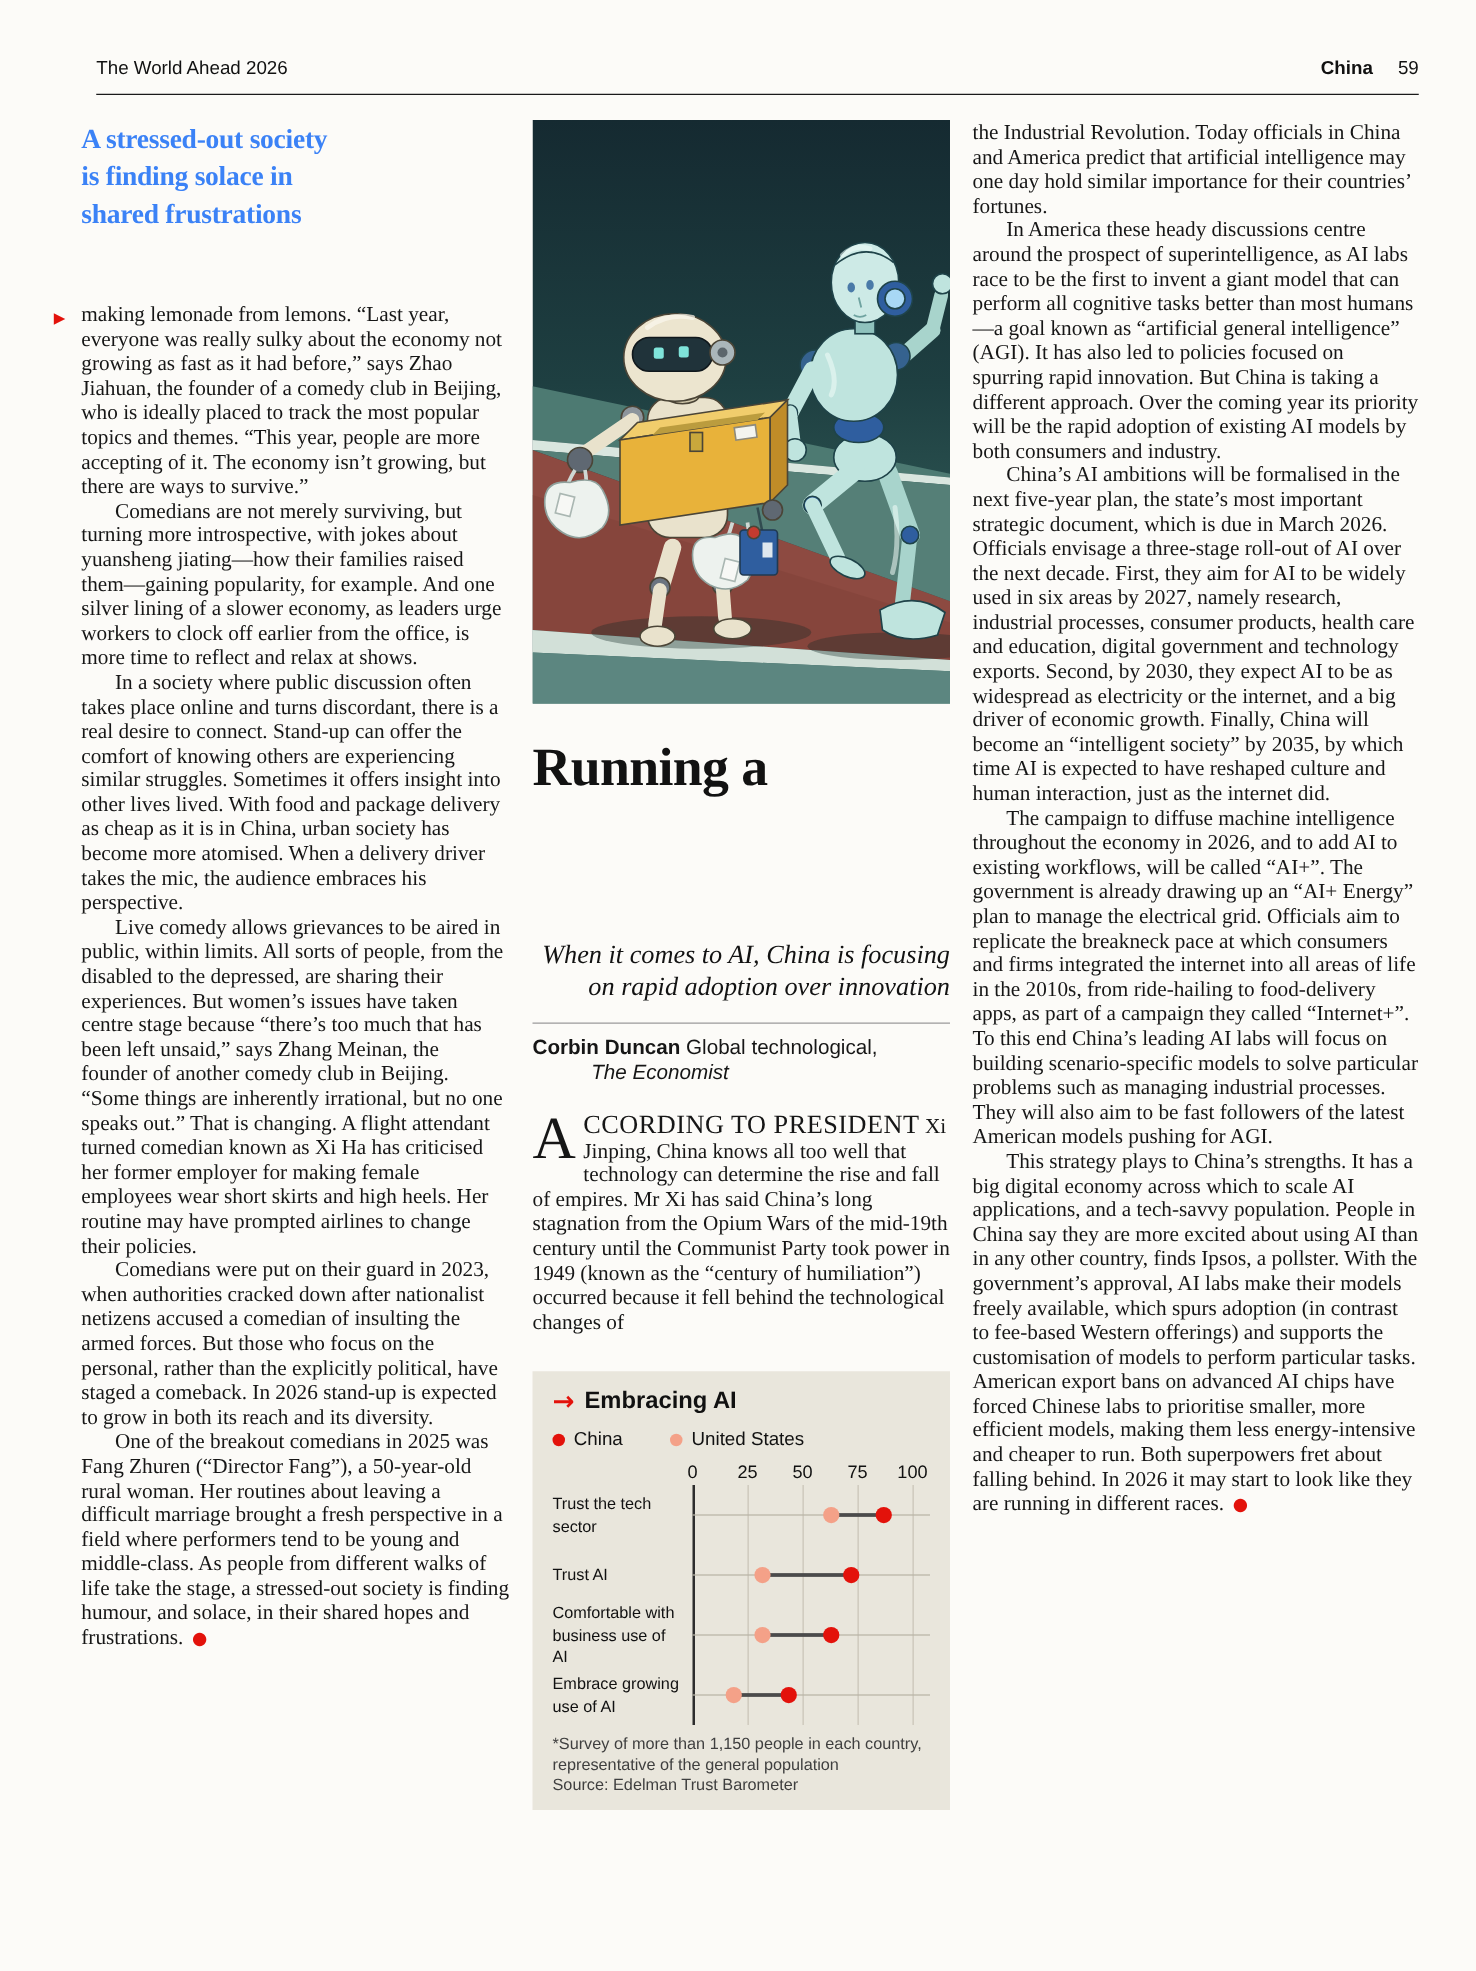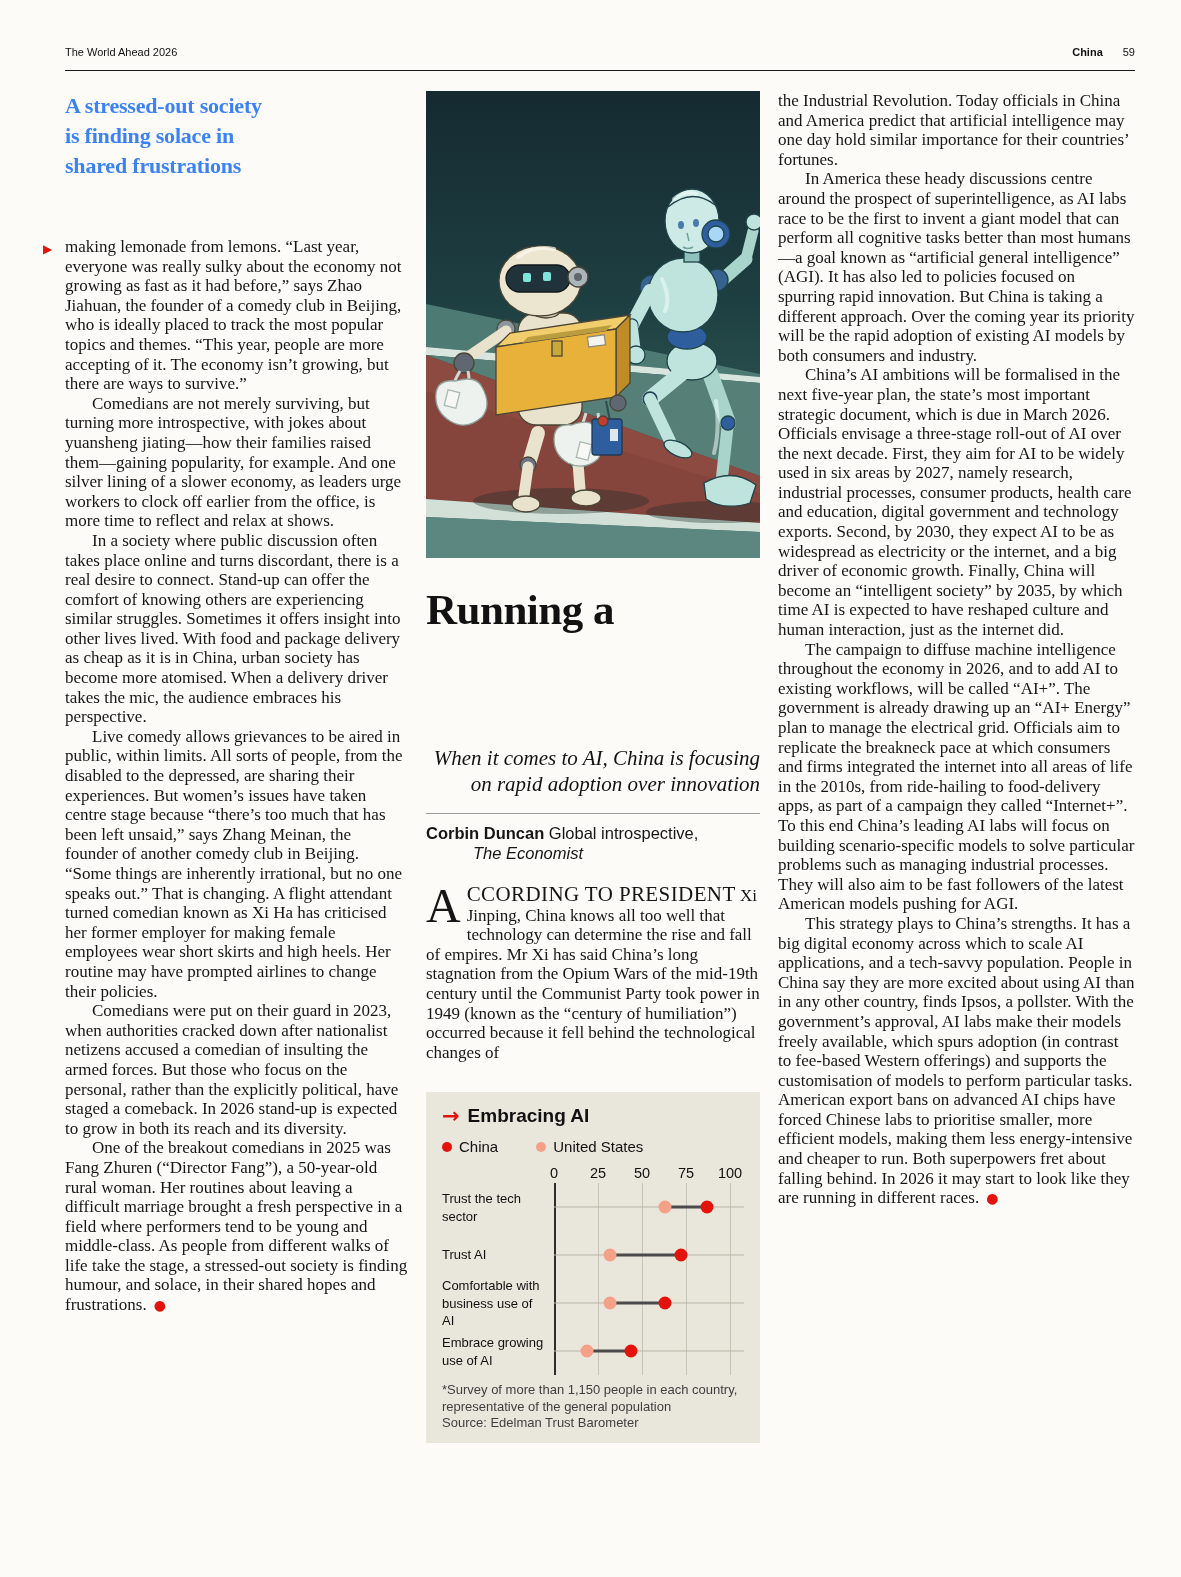--- a/index.html
+++ b/index.html
@@ -5,22 +5,22 @@
   html,body{margin:0;padding:0;background:#e8e8e8;}
   .page{
     position:relative;width:1181px;height:1577px;margin:0 auto;
     background:#fcfbf8;color:#161616;overflow:hidden;
     font-family:"Liberation Serif",serif;
   }
   .content{position:absolute;left:65px;top:46px;width:1070px;}
   
   .hdr{
     display:flex;justify-content:space-between;align-items:baseline;
-    font-family:"Liberation Sans",sans-serif;font-size:11px;color:#111;
-    padding-bottom:12px;border-bottom:1.5px solid #1a1a1a;
+    font-family:"Liberation Sans",sans-serif;font-size:15px;color:#111;
+    padding-bottom:12px;border-bottom:1.5px solid #1a1a1a;margin-left:12px;
   }
   .hdr .right{display:flex;gap:20px;}
   .hdr .sec{font-weight:bold;}
   
   .cols{display:grid;grid-template-columns:343px 334px 357px;column-gap:18px;margin-top:20px;}
   .para{margin:0;font-size:17px;line-height:19.6px;text-align:left;}
   .para.indent{text-indent:27px;}
   .pullquote{
     color:#3b82f6;font-weight:bold;font-size:22px;line-height:30px;
     margin-bottom:56px;letter-spacing:-0.2px;
@@ -208,21 +208,21 @@
 
         <div class="standfirst">
           <div>When it comes to AI, China is focusing</div>
           <div>on rapid adoption over innovation</div>
         </div>
 
         <div class="byline-rule"></div>
         <div class="byline">
           <div>
             <span class="nm">Corbin Duncan</span>
-            <span>Global introspective,</span>
+            <span>Global technological,</span>
           </div>
           <div class="org">The Economist</div>
         </div>
 
         <p class="para lead">
           <span class="dropcap">A</span><span class="smallcaps">CCORDING TO PRESIDENT</span><span> Xi Jinping, China knows all too well that technology can determine the rise and fall of empires. Mr Xi has said China’s long stagnation from the Opium Wars of the mid-19th century until the Communist Party took power in 1949 (known as the “century of humiliation”) occurred because it fell behind the technological changes of</span>
         </p>
 
         <div class="chart">
           <div class="chart-title-row">

